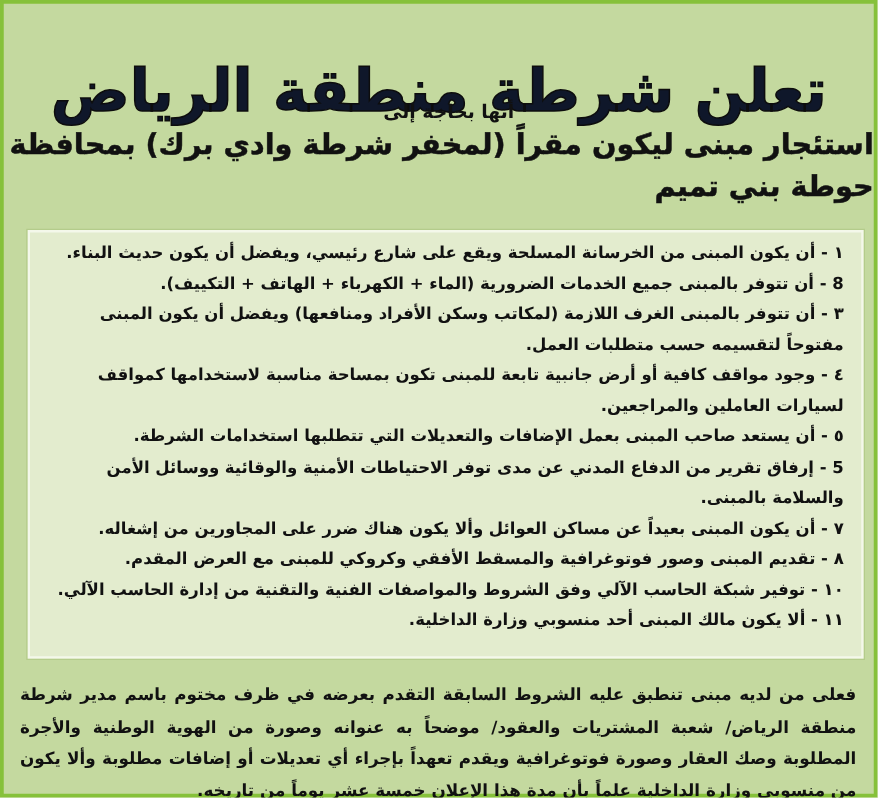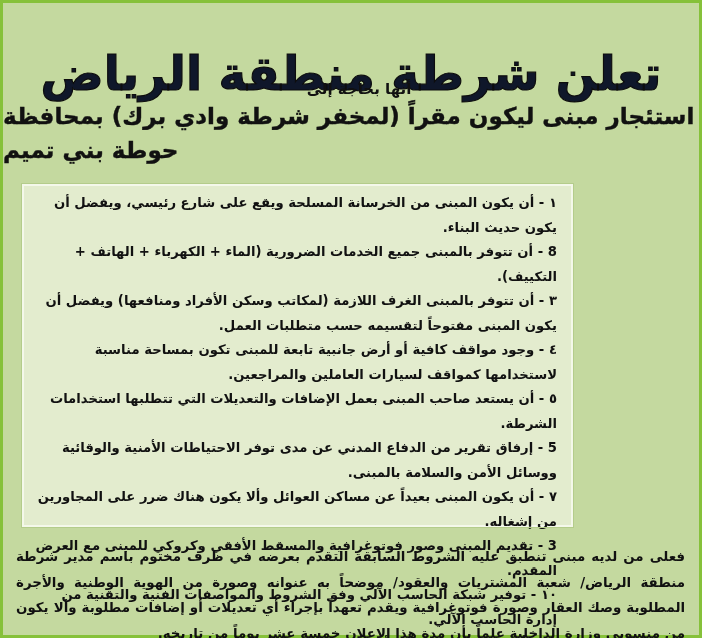--- a/index.html
+++ b/index.html
@@ -46,41 +46,41 @@
       text-align: center;
       font-size: 15px;
       font-weight: bold;
       line-height: 20px;
     }
     .headline {
       position: absolute;
       top: 96px;
       left: 0;
       right: 0;
-      text-align: left;
+      text-align: right;
       font-size: 23px;
       font-weight: bold;
       line-height: 34px;
       -webkit-text-stroke: 0.4px #111;
     }
     .conditions-heading {
       position: absolute;
       top: 134px;
       left: 0;
       right: 0;
       text-align: center;
       font-size: 16px;
       font-weight: bold;
       line-height: 22px;
     }
     .conditions-box {
       position: absolute;
       top: 181px;
       left: 19px;
-      width: 551px;
+      width: 669px;
       height: 343px;
       box-sizing: border-box;
       background: #e3ecce;
       border: 2px solid #f4f8ea;
       outline: 1px solid #b4cc8b;
       padding: 5px 14px 0 10px;
     }
     .cond-list {
       list-style: none;
       margin: 0;
@@ -115,20 +115,20 @@
 
   <div class="conditions-box">
     <ol class="cond-list">
       <li class="cond-item">١ - أن يكون المبنى من الخرسانة المسلحة ويقع على شارع رئيسي، ويفضل أن يكون حديث البناء.</li>
       <li class="cond-item">8 - أن تتوفر بالمبنى جميع الخدمات الضرورية (الماء + الكهرباء + الهاتف + التكييف).</li>
       <li class="cond-item">٣ - أن تتوفر بالمبنى الغرف اللازمة (لمكاتب وسكن الأفراد ومنافعها) ويفضل أن يكون المبنى مفتوحاً لتقسيمه حسب متطلبات العمل.</li>
       <li class="cond-item">٤ - وجود مواقف كافية أو أرض جانبية تابعة للمبنى تكون بمساحة مناسبة لاستخدامها كمواقف لسيارات العاملين والمراجعين.</li>
       <li class="cond-item">٥ - أن يستعد صاحب المبنى بعمل الإضافات والتعديلات التي تتطلبها استخدامات الشرطة.</li>
       <li class="cond-item">5 - إرفاق تقرير من الدفاع المدني عن مدى توفر الاحتياطات الأمنية والوقائية ووسائل الأمن والسلامة بالمبنى.</li>
       <li class="cond-item">٧ - أن يكون المبنى بعيداً عن مساكن العوائل وألا يكون هناك ضرر على المجاورين من إشغاله.</li>
-      <li class="cond-item">3 - تقديم المبنى وصور فوتوغرافية والمسقط الأفقي وكروكي للمبنى مع العرض المقدم.</li>
+      <li class="cond-item">٨ - تقديم المبنى وصور فوتوغرافية والمسقط الأفقي وكروكي للمبنى مع العرض المقدم.</li>
       <li class="cond-item">١٠ - توفير شبكة الحاسب الآلي وفق الشروط والمواصفات الفنية والتقنية من إدارة الحاسب الآلي.</li>
       <li class="cond-item">١١ - ألا يكون مالك المبنى أحد منسوبي وزارة الداخلية.</li>
     </ol>
   </div>
 
   <p class="footer-text">فعلى من لديه مبنى تنطبق عليه الشروط السابقة التقدم بعرضه في ظرف مختوم باسم مدير شرطة منطقة الرياض/ شعبة المشتريات والعقود/ موضحاً به عنوانه وصورة من الهوية الوطنية والأجرة المطلوبة وصك العقار وصورة فوتوغرافية ويقدم تعهداً بإجراء أي تعديلات أو إضافات مطلوبة وألا يكون من منسوبي وزارة الداخلية علماً بأن مدة هذا الإعلان خمسة عشر يوماً من تاريخه.</p>
 </div>
 
 </body></html>

